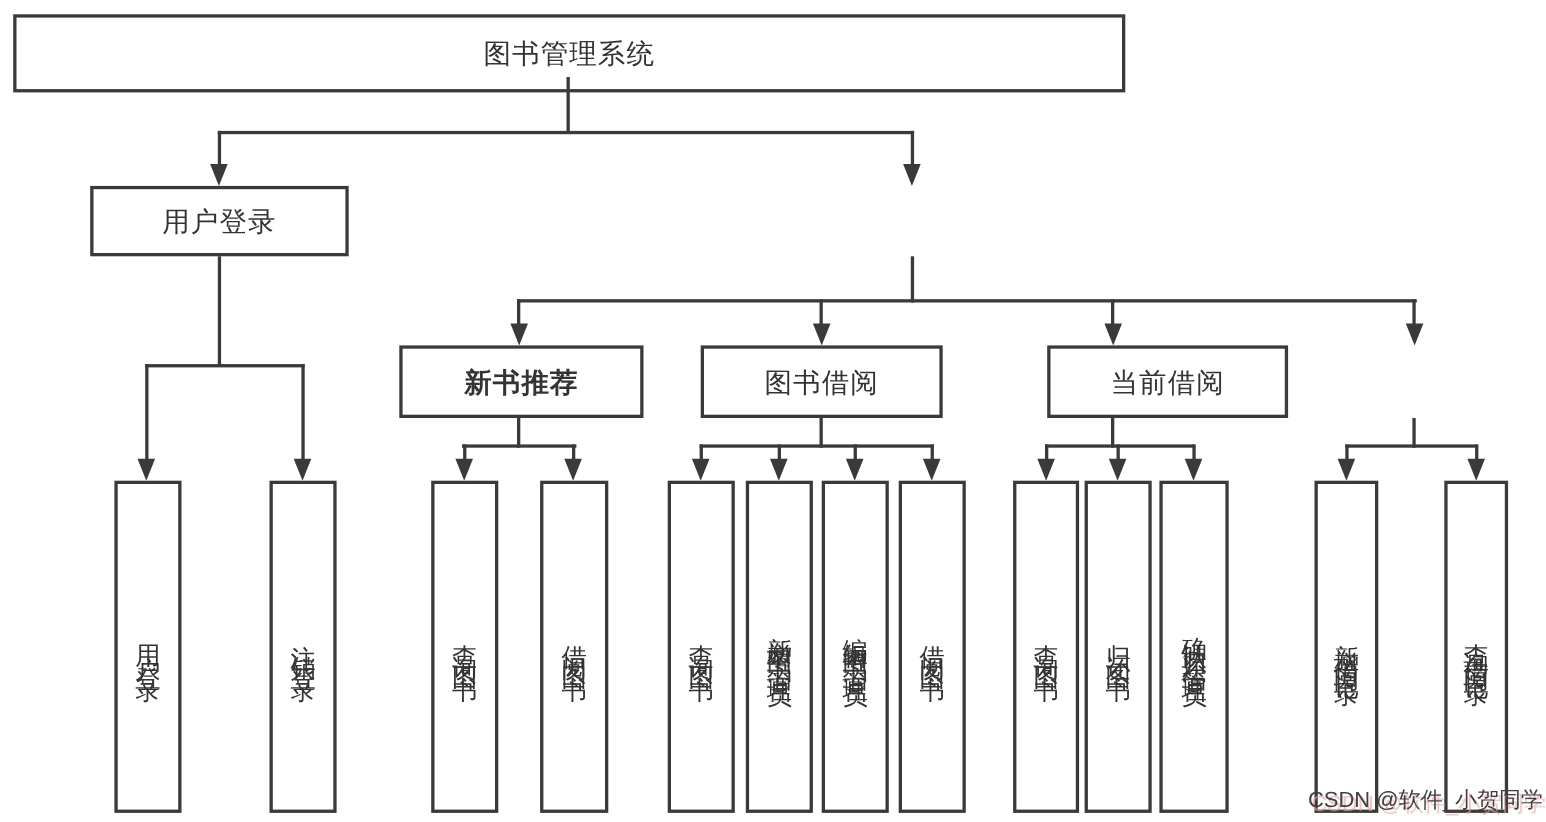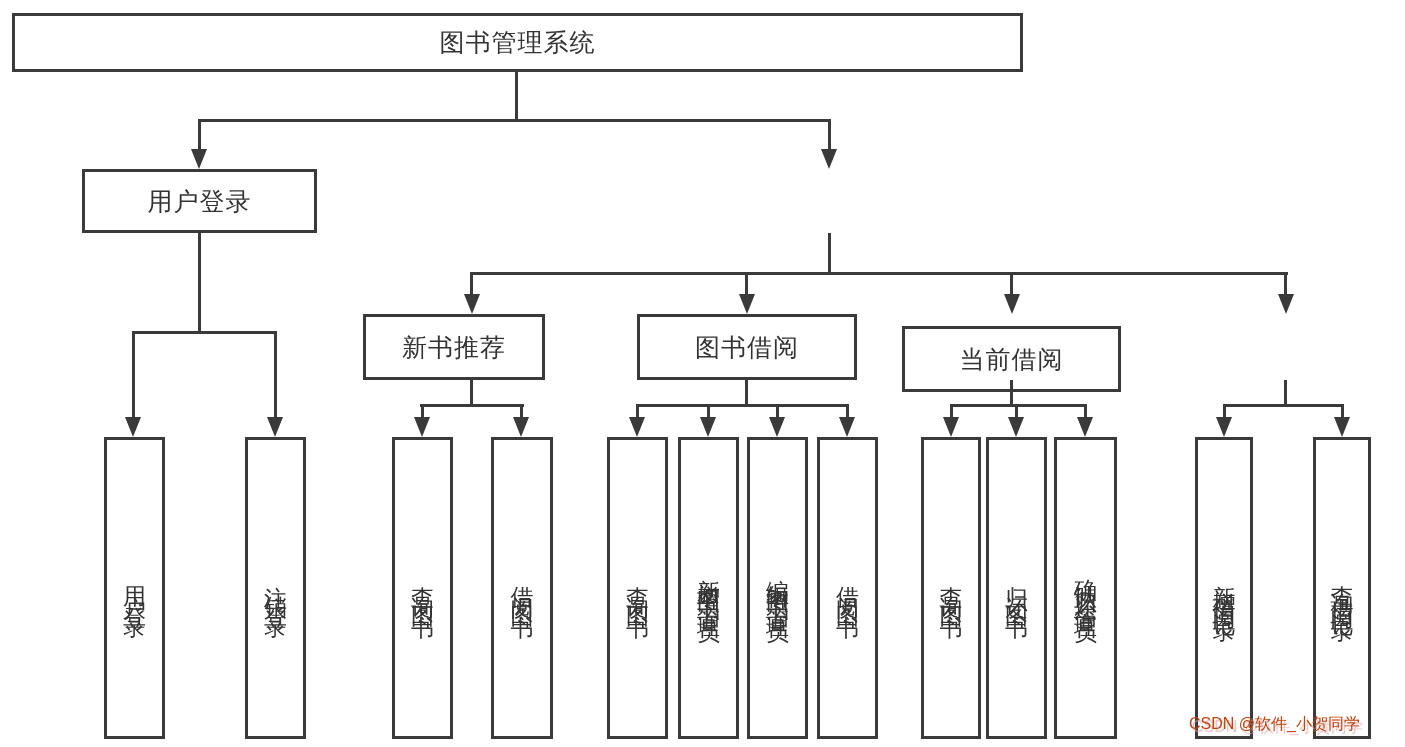--- a/index.html
+++ b/index.html
@@ -20,30 +20,30 @@
   .vbox span.tight{letter-spacing:6px;}
   .vl{position:absolute;width:3px;background:#3a3a3a;}
   .hl{position:absolute;height:3px;background:#3a3a3a;}
   .ar{
     position:absolute;width:0;height:0;
     border-left:8px solid transparent;border-right:8px solid transparent;
     border-top:20px solid #3a3a3a;
   }
   .watermark{
     position:absolute;left:1189px;top:714px;z-index:10;
-    font-size:16px;color:#c2410c;white-space:nowrap;
+    font-size:20px;color:#404040;white-space:nowrap;
     text-shadow:3px 3px 1px rgba(226,164,164,0.75);
   }
 </style>
 </head>
 <body>
 
 <div id="stage">
 
-  <div class="box hbox" style="left:12px;top:13px;width:1011px;height:59px;">
+  <div class="box hbox" style="left:12px;top:13px;width:1011px;height:71px;">
     <span>图书管理系统</span>
   </div>
 
   <div class="vl" style="left:515px;top:70px;height:51px;"></div>
   <div class="hl" style="left:198px;top:119px;width:633px;"></div>
   <div class="vl" style="left:198px;top:119px;height:34px;"></div>
   <div class="ar" style="left:191px;top:149px;"></div>
   <div class="vl" style="left:828px;top:119px;height:34px;"></div>
   <div class="ar" style="left:821px;top:149px;"></div>
 
@@ -62,27 +62,27 @@
   <div class="hl" style="left:470px;top:272px;width:818px;"></div>
   <div class="vl" style="left:470px;top:272px;height:26px;"></div>
   <div class="ar" style="left:464px;top:294px;"></div>
   <div class="vl" style="left:745px;top:272px;height:26px;"></div>
   <div class="ar" style="left:739px;top:294px;"></div>
   <div class="vl" style="left:1010px;top:272px;height:26px;"></div>
   <div class="ar" style="left:1004px;top:294px;"></div>
   <div class="vl" style="left:1284px;top:272px;height:26px;"></div>
   <div class="ar" style="left:1278px;top:294px;"></div>
 
-  <div class="box hbox" style="left:363px;top:314px;width:182px;height:66px;">
+  <div class="box hbox" style="left:363px;top:314px;width:222px;height:66px;font-weight:bold;">
     <span>新书推荐</span>
   </div>
   <div class="box hbox" style="left:637px;top:314px;width:220px;height:66px;">
     <span>图书借阅</span>
   </div>
-  <div class="box hbox" style="left:902px;top:314px;width:219px;height:66px;margin-top:12px;">
+  <div class="box hbox" style="left:952px;top:314px;width:219px;height:66px;">
     <span>当前借阅</span>
   </div>
 
   <div class="vl" style="left:470px;top:380px;height:27px;"></div>
   <div class="hl" style="left:420px;top:404px;width:104px;"></div>
   <div class="vl" style="left:421px;top:404px;height:16px;"></div>
   <div class="ar" style="left:414px;top:417px;"></div>
   <div class="vl" style="left:520px;top:404px;height:16px;"></div>
   <div class="ar" style="left:513px;top:417px;"></div>
 

